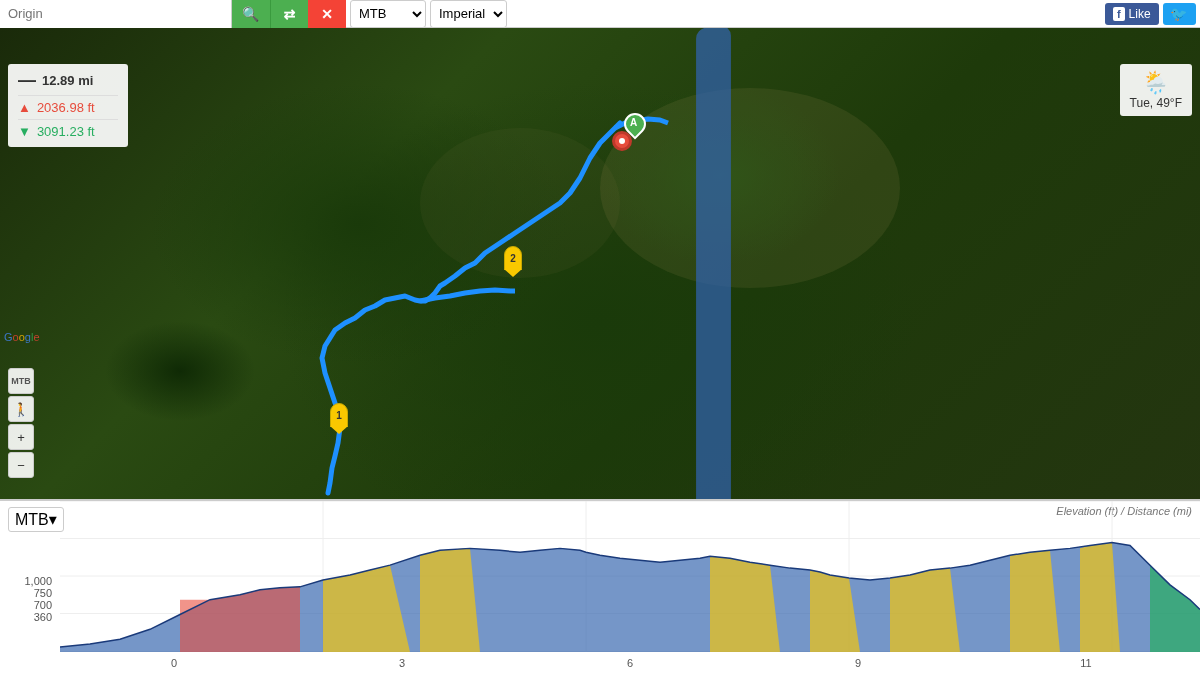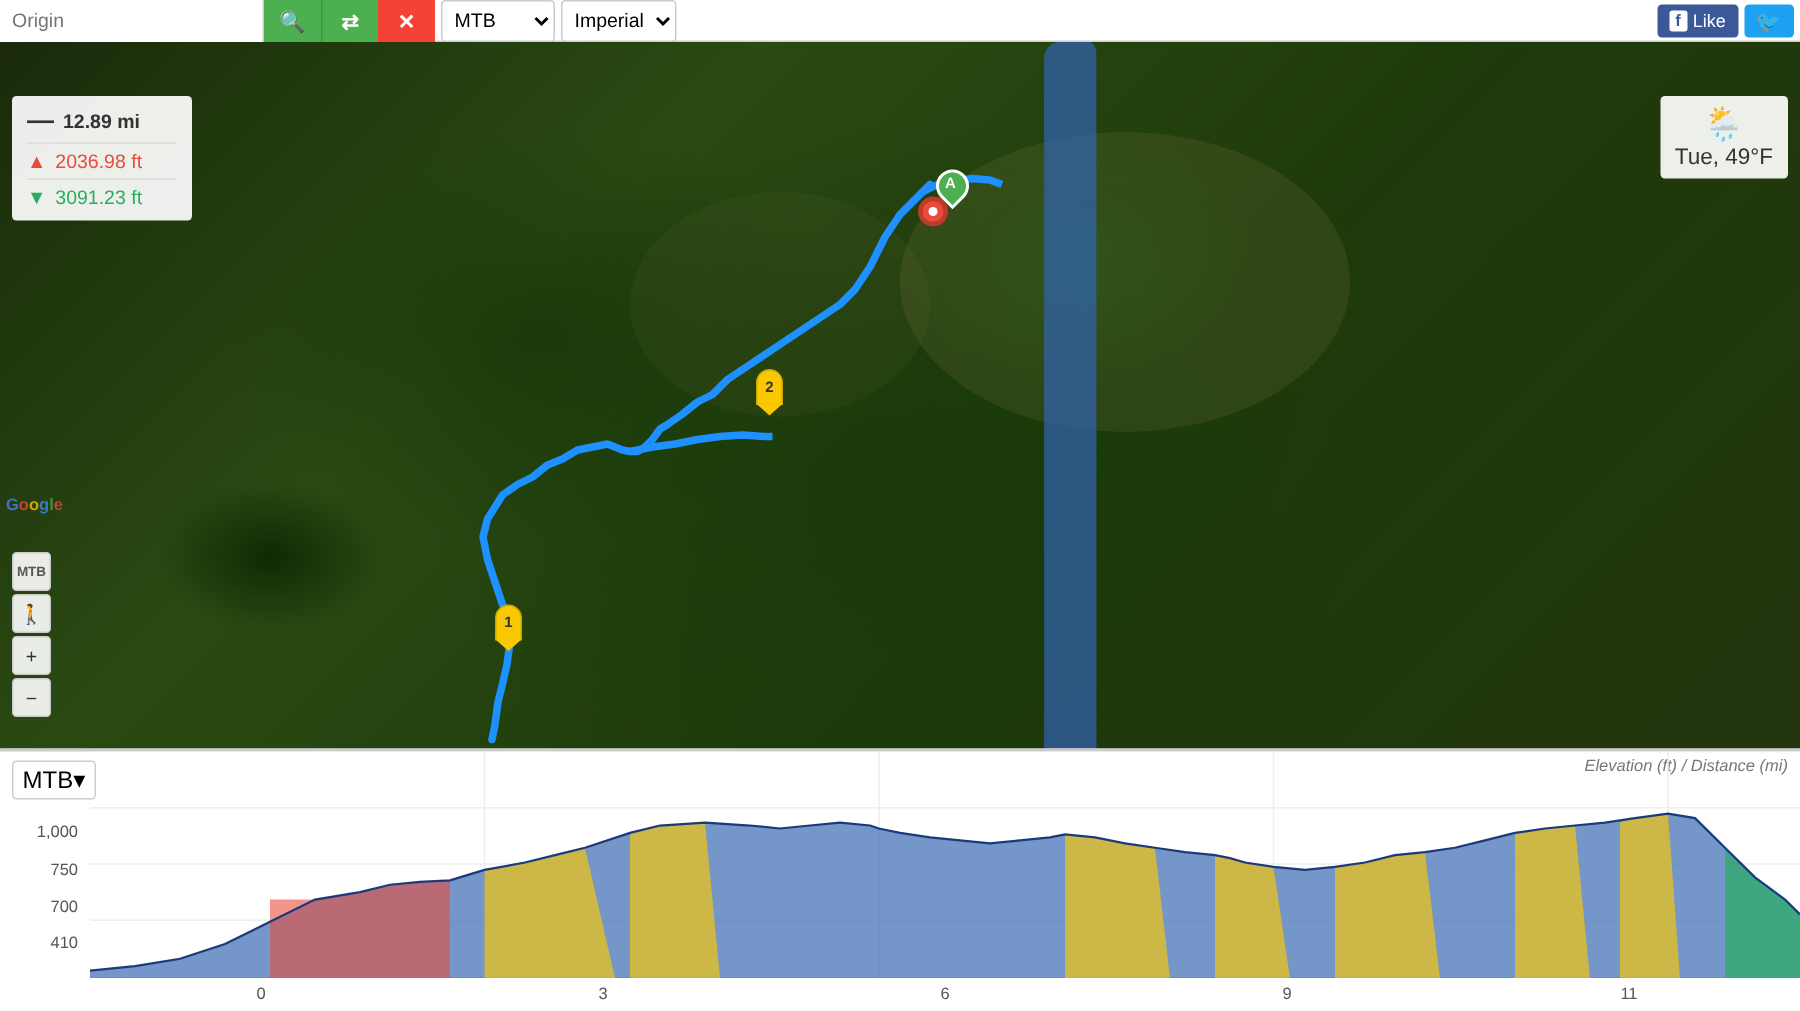--- a/index.html
+++ b/index.html
@@ -18,21 +18,21 @@
     }
     .origin-input, .destination-input {
       height: 28px;
       border: none;
       border-right: 1px solid #ccc;
       padding: 0 8px;
       font-size: 13px;
       outline: none;
       color: #555;
     }
-    .origin-input { width: 176px; }
+    .origin-input { width: 232px; }
     .destination-input { width: 175px; }
 
     .btn-search {
       width: 38px; height: 28px;
       background: #4caf50;
       border: none; cursor: pointer;
       display: flex; align-items: center; justify-content: center;
     }
     .btn-swap {
       width: 38px; height: 28px;
@@ -166,21 +166,21 @@
     
     #weather-panel {
       position: absolute;
       top: 36px; right: 8px;
       background: rgba(255,255,255,0.92);
       border-radius: 3px;
       padding: 6px 10px;
       z-index: 50;
       text-align: center;
     }
-    .weather-text { font-size: 15px; color: #333; }
+    .weather-text { font-size: 12px; color: #333; }
 
     
     #map-controls {
       position: absolute;
       bottom: 40px; left: 8px;
       z-index: 50;
       display: flex;
       flex-direction: column;
       gap: 2px;
     }
@@ -214,21 +214,21 @@
     #elevation-chart .chart-inner {
       position: absolute;
       top: 0; left: 60px; right: 0; bottom: 22px;
     }
     .chart-y-label {
       position: absolute;
       left: 0; top: 0; bottom: 22px;
       width: 60px;
       display: flex;
       flex-direction: column;
-      justify-content: space-between;
+      justify-content: center;
       padding: 4px 4px;
       margin-top: 44px;
     }
     .y-tick {
       font-size: 11px;
       color: #555;
       text-align: right;
       padding-right: 4px;
     }
     .chart-x-label {
@@ -264,21 +264,21 @@
       cursor: pointer;
       display: flex; align-items: center; gap: 2px;
     }
 
     
     .google-logo {
       position: absolute;
       bottom: 175px; left: 4px;
       font-size: 11px;
       color: white;
-      font-weight: bold;
+      font-weight: normal;
       opacity: 0.8;
       z-index: 50;
     }
     .g-blue { color: #4285f4; }
     .g-red { color: #ea4335; }
     .g-yellow { color: #fbbc05; }
     .g-green { color: #34a853; }
   </style>
 </head>
 <body>
@@ -398,21 +398,21 @@
 <div id="elevation-chart">
   <div class="chart-mtb-btn">
     <span>MTB▾</span>
   </div>
   <div class="elev-title">Elevation (ft) / Distance (mi)</div>
 
   <div class="chart-y-label">
     <span class="y-tick">1,000</span>
     <span class="y-tick">750</span>
     <span class="y-tick">700</span>
-    <span class="y-tick">410</span>
+    <span class="y-tick">360</span>
     <span class="y-tick"></span>
   </div>
 
   <div class="chart-inner">
     <svg width="100%" height="100%" viewBox="0 0 1140 153" preserveAspectRatio="none">
 
       <line x1="0" y1="0" x2="1140" y2="0" stroke="#eee" stroke-width="1"></line>
       <line x1="0" y1="38" x2="1140" y2="38" stroke="#eee" stroke-width="1"></line>
       <line x1="0" y1="76" x2="1140" y2="76" stroke="#eee" stroke-width="1"></line>
       <line x1="0" y1="114" x2="1140" y2="114" stroke="#eee" stroke-width="1"></line>

